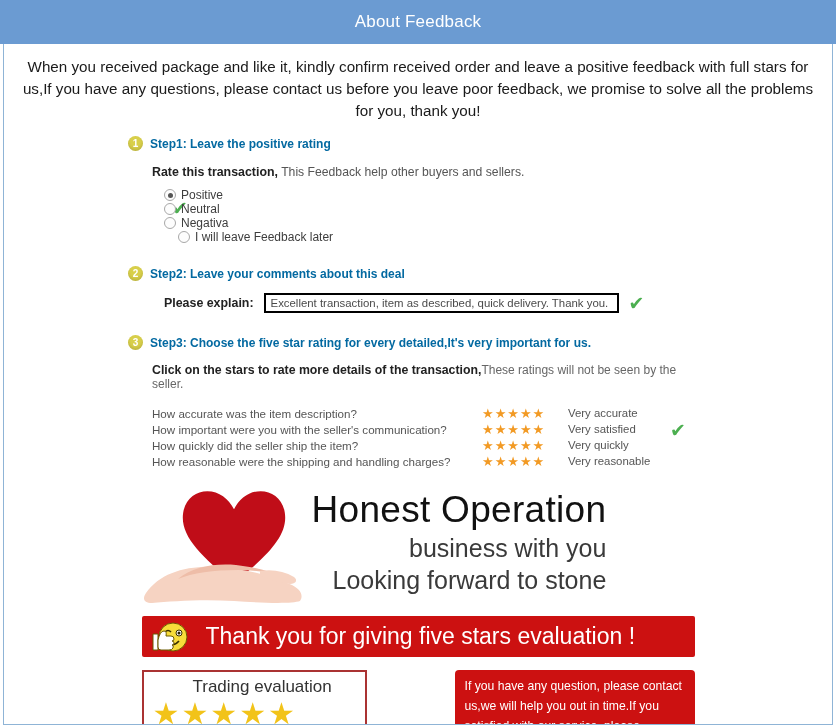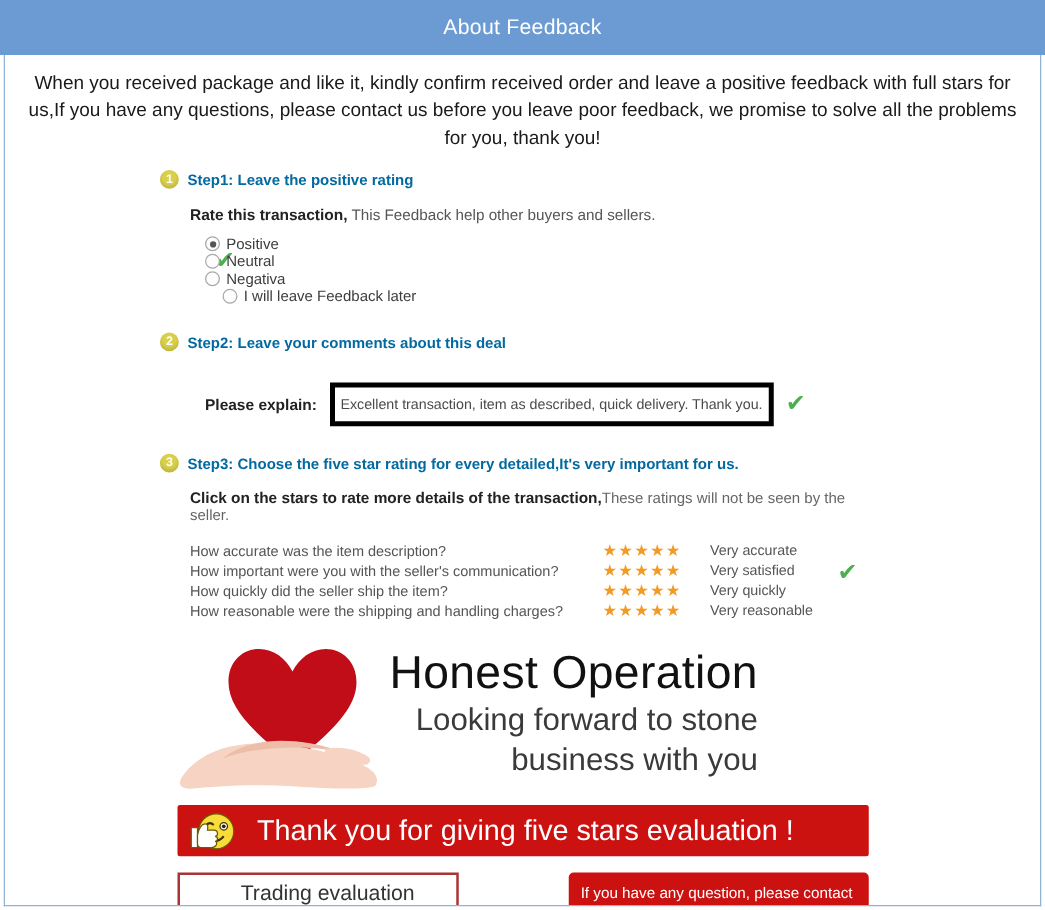--- a/index.html
+++ b/index.html
@@ -71,25 +71,25 @@
   .radio .dot { width: 5px; height: 5px; border-radius: 50%; background: #555; }
   .radio-label { font-size: 12px; color: #3d3d3d; }
   .tick {
     color: #4caf50; font-size: 19px; font-weight: bold; line-height: 1;
     font-family: "DejaVu Sans", sans-serif;
   }
   .tick-under {
     position: absolute; left: 8px; top: 11px;
   }
 
-  .explain-row { margin-top: 25px; display: flex; align-items: center; padding-left: 12px; gap: 10px; }
+  .explain-row { margin-top: 12px; display: flex; align-items: center; padding-left: 12px; gap: 10px; }
   .explain-label { font-size: 12.4px; font-weight: bold; color: #222; }
   .explain-input {
-    width: 355px; height: 35px;
-    border: 4px solid #000000; background: #fff;
+    width: 355px; height: 20px;
+    border: 2px solid #000000; background: #fff;
     font-size: 11.4px; color: #4a4a4a;
     padding: 0 5px;
     font-family: "Liberation Sans", sans-serif;
   }
   .explain-input::placeholder { color: #4a4a4a; }
 
   .click-note { margin-top: 13px; font-size: 12px; color: #666; }
   .click-note b { color: #222; font-size: 12.3px; }
 
   
@@ -249,22 +249,22 @@
             <path d="M50 88 C20 64 2 46 2 27 C2 11 13 2 25 2 C36 2 45 9 50 19 C55 9 64 2 75 2 C87 2 98 11 98 27 C98 46 80 64 50 88 Z" fill="#c00d18"></path>
           </svg>
           <svg class="hand" viewBox="0 0 168 62">
             <path d="M4 50 C18 30 44 22 76 24 C104 26 128 32 150 42 C158 46 162 52 158 58 C150 61 120 60 92 58 C62 56 30 58 10 60 C2 60 0 56 4 50 Z" fill="#f6d3c2"></path>
             <path d="M36 36 C50 24 72 20 94 22 C112 24 128 28 140 34 C132 30 114 27 96 27 C72 27 50 30 36 36 Z" fill="#eebda8"></path>
             <path d="M118 28 C130 26 142 28 152 34 C156 37 154 41 148 41 C138 40 126 36 118 32 Z" fill="#f6d3c2"></path>
           </svg>
         </div>
         <div class="honest-text">
           <div class="honest-h1">Honest Operation</div>
+          <div class="honest-h2">business with you</div>
           <div class="honest-h2">Looking forward to stone</div>
-          <div class="honest-h2">business with you</div>
         </div>
       </div>
 
       <div class="redbar">
         <svg class="smiley" viewBox="0 0 40 34">
           <circle cx="25" cy="17" r="14" fill="#f7dc3a" stroke="#6b5a00" stroke-width="1"></circle>
           <path d="M17 12 q3 -3 6 0" stroke="#3a3000" stroke-width="1.6" fill="none"></path>
           <circle cx="31" cy="13" r="3" fill="#fff" stroke="#3a3000" stroke-width="1"></circle>
           <circle cx="31" cy="13" r="1.5" fill="#2a2200"></circle>
           <path d="M18 22 q7 6 13 -1" stroke="#3a3000" stroke-width="1.6" fill="none"></path>

